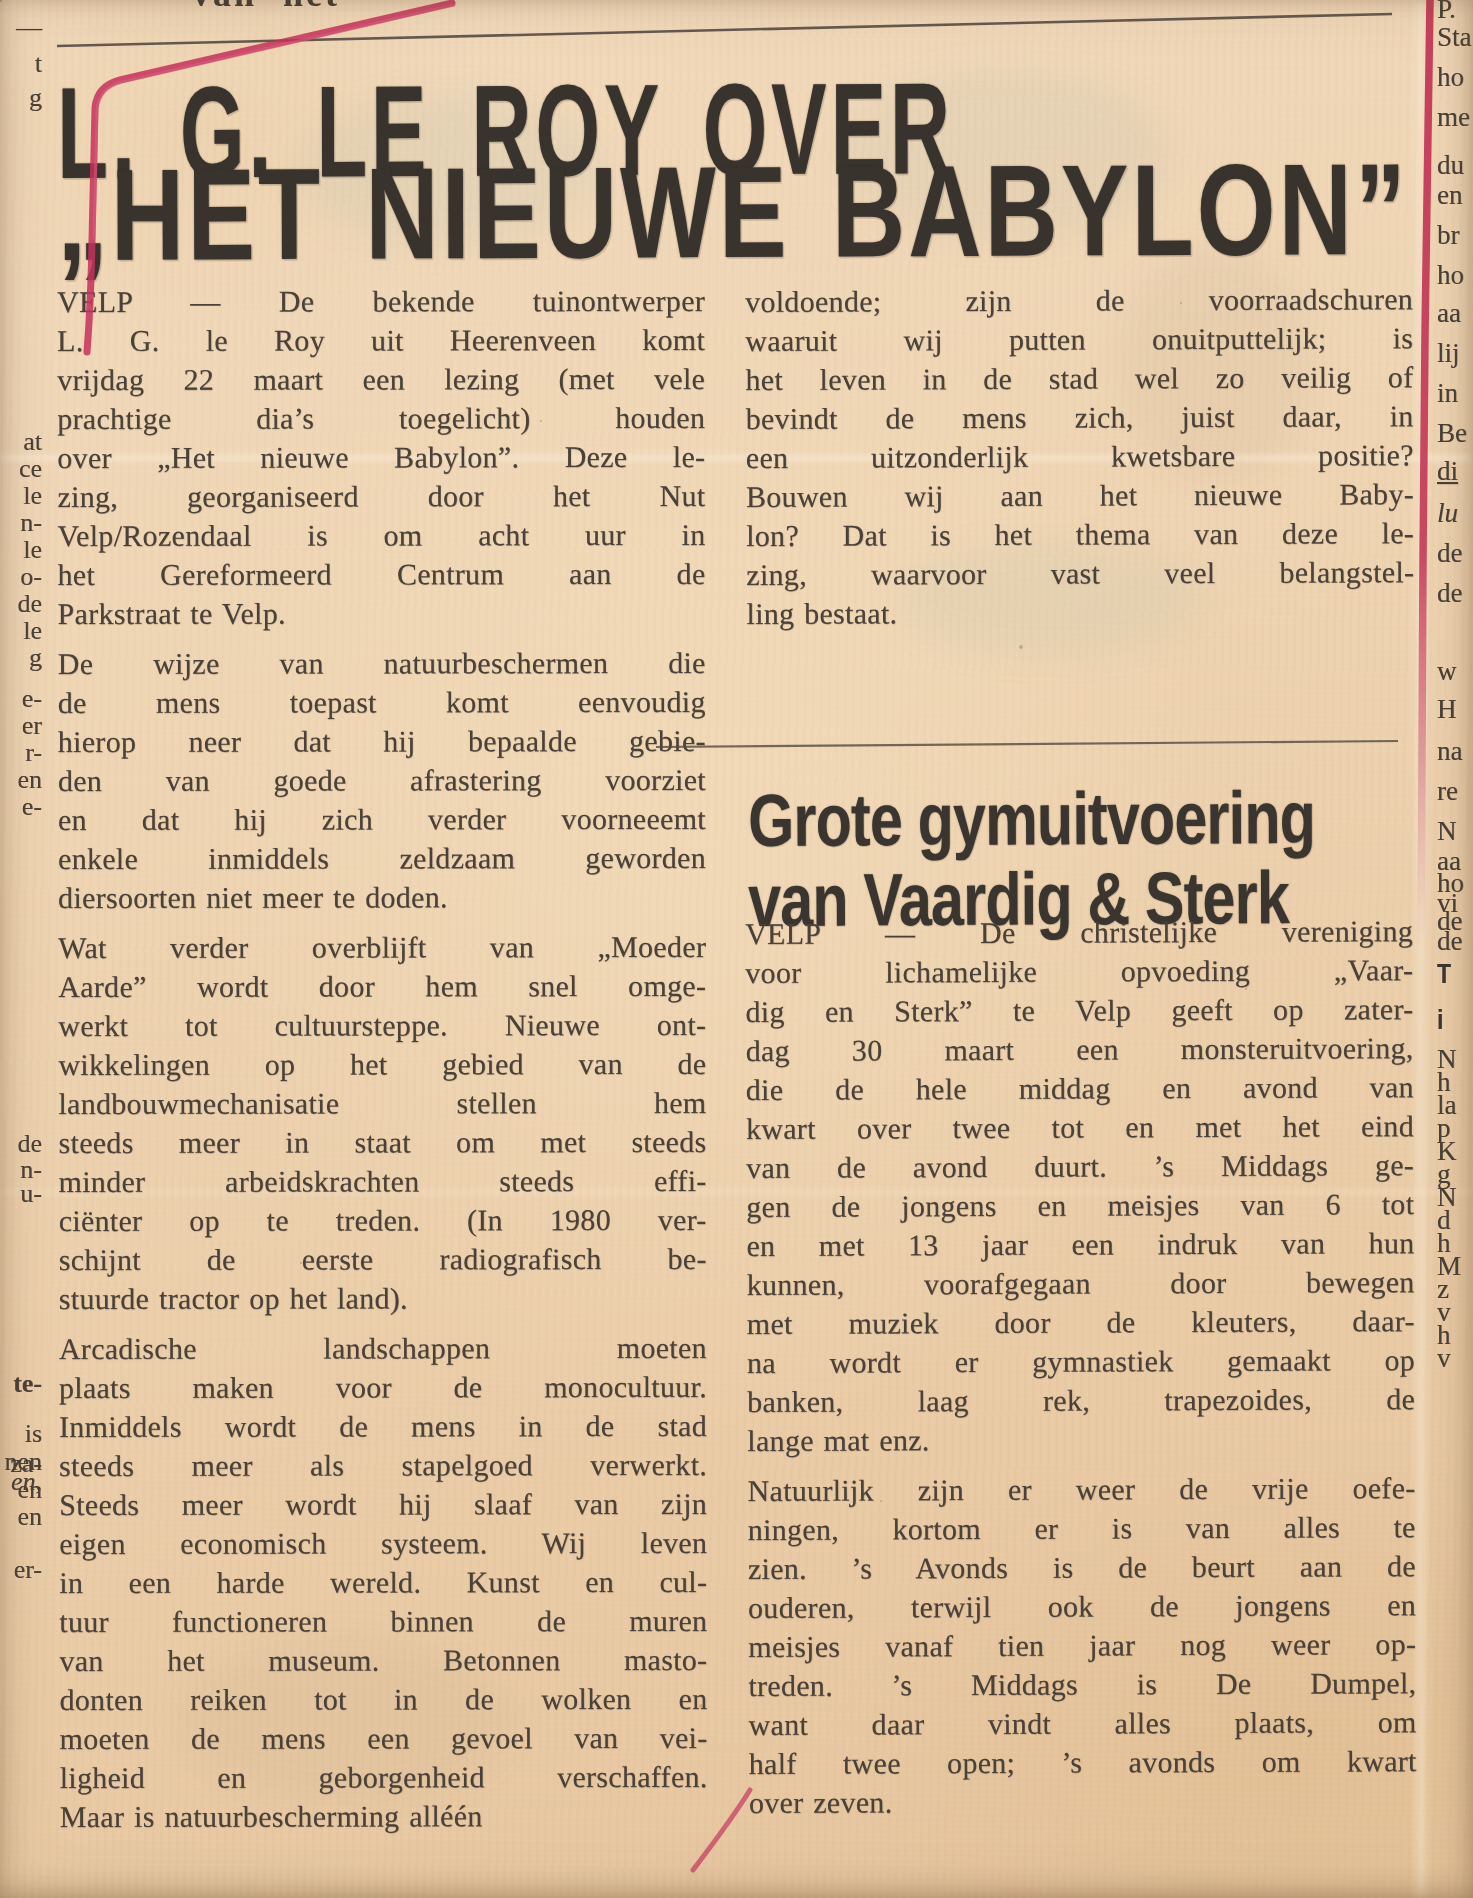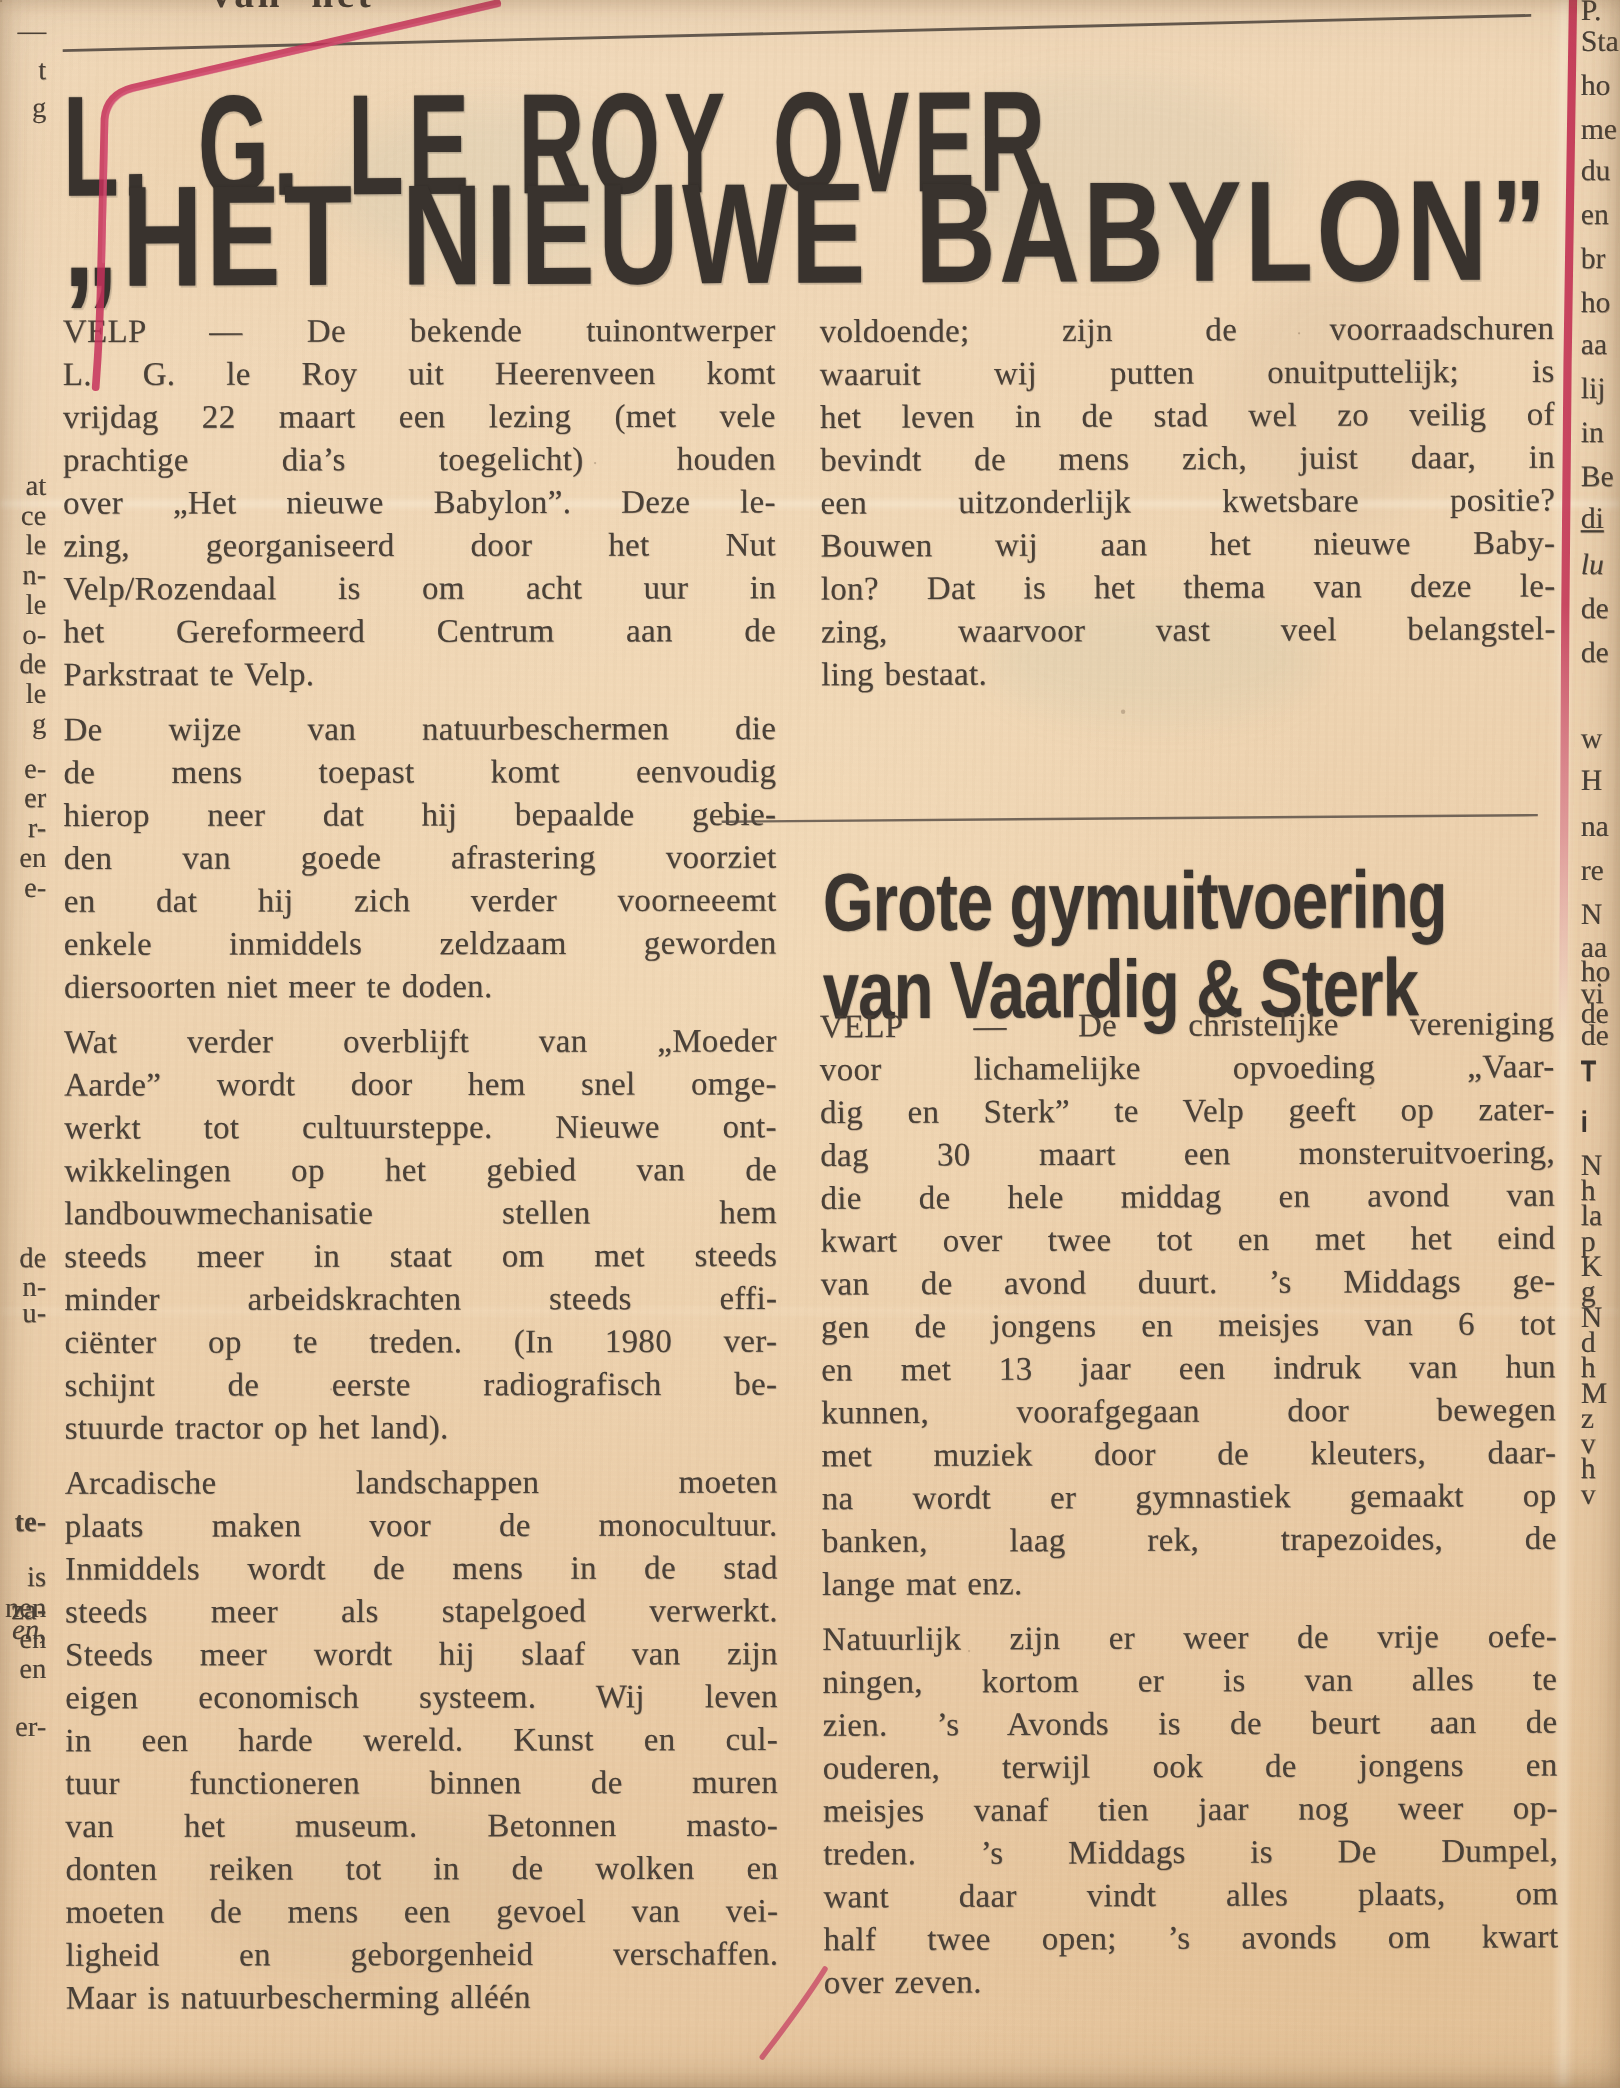--- a/index.html
+++ b/index.html
@@ -125,21 +125,21 @@
       <span class="frag" style="top: 1476px;">en</span>
       <span class="frag" style="top: 1503px;">en</span>
       <span class="frag" style="top: 1448px;">nen</span>
       <span class="frag" style="top: 1556px;">er-</span>
     </div>
   <div class="strip strip-right">
       <span class="frag" style="top: -4px;">P.</span>
       <span class="frag" style="top: 24px;">Sta</span>
       <span class="frag" style="top: 64px;">ho</span>
       <span class="frag" style="top: 104px;">me</span>
-      <span class="frag" style="top: 142px;">du</span>
+      <span class="frag" style="top: 152px;">du</span>
       <span class="frag" style="top: 182px;">en</span>
       <span class="frag" style="top: 222px;">br</span>
       <span class="frag" style="top: 262px;">ho</span>
       <span class="frag" style="top: 300px;">aa</span>
       <span class="frag" style="top: 340px;">lij</span>
       <span class="frag" style="top: 380px;">in</span>
       <span class="frag" style="top: 420px;">Be</span>
       <span class="frag" style="top: 458px; text-decoration: underline;">di</span>
       <span class="frag" style="top: 500px; font-style: italic;">lu</span>
       <span class="frag" style="top: 540px;">de</span>

